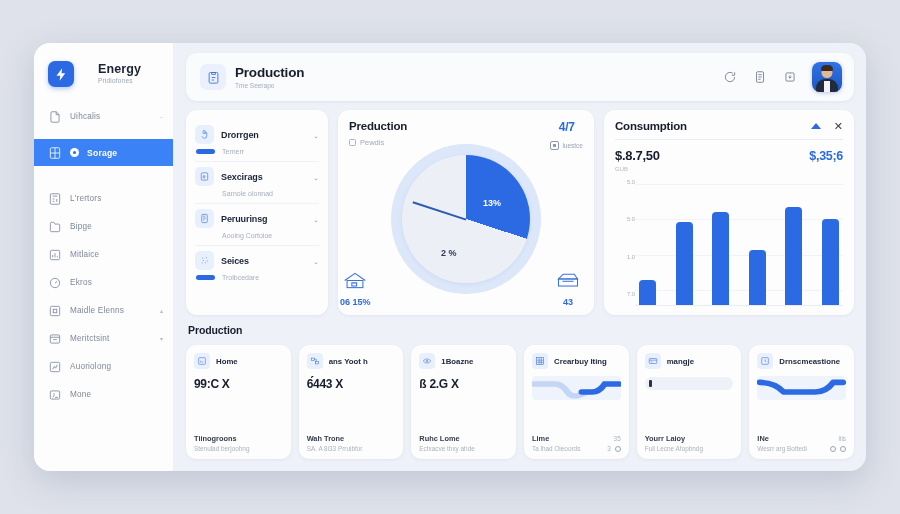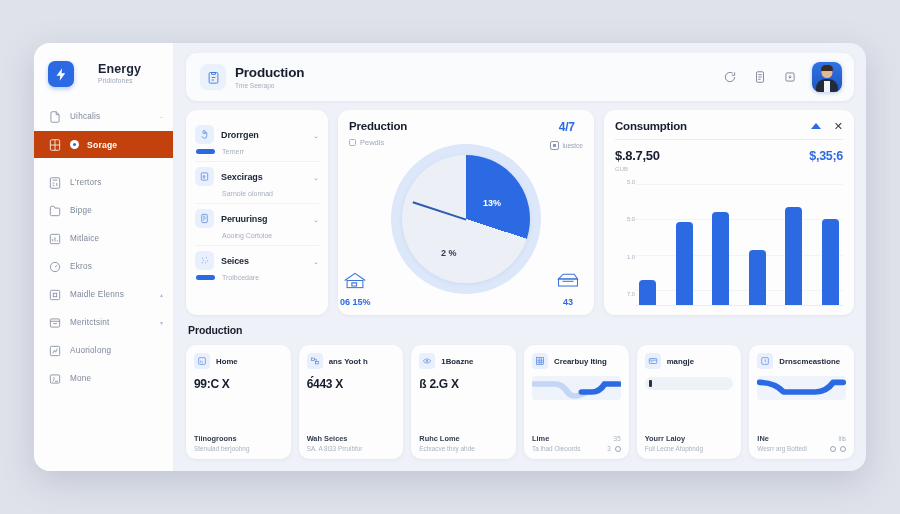--- a/index.html
+++ b/index.html
@@ -50,21 +50,21 @@
     display: flex; align-items: center; gap: 8px;
     height: 27px; padding: 0 10px 0 13px;
     cursor: pointer; position: relative;
   }
   .nav-item .nav-ico { width: 15px; height: 15px; flex: 0 0 15px; display:flex; align-items:center; justify-content:center; }
   .nav-item .nav-ico svg { width: 14px; height: 14px; stroke: #7b8699; fill: none; stroke-width: 1.4; }
   .nav-label { font-size: 8.2px; color: #7e8899; letter-spacing: .2px; white-space: nowrap; flex: 1; }
   .nav-caret { font-size: 6px; color: #b4bcca; }
   .nav-item.soft { background: #f2f4f9; border-radius: 5px; margin: 0 7px; padding-left: 6px; }
   .nav-item.active {
-    background: #c2410c; margin: 0 0;
+    background: #3b82f6; margin: 8px 0;
     border-radius: 0;
   }
   .nav-item.active .nav-label { color: #ffffff; font-weight: 700; font-size: 8.6px; }
   .nav-item.active .nav-ico svg { stroke: #ffffff; }
   .nav-dot { width: 9px; height: 9px; border-radius: 50%; background:#fff; display:flex; align-items:center; justify-content:center; flex:0 0 9px; }
   .nav-dot i { width: 3px; height: 3px; border-radius: 50%; background: #2b6ae3; display:block; }
   .nav-gap { height: 9px; }
 
   
   .main { flex: 1; display: flex; flex-direction: column; padding: 10px 12px 12px 12px; gap: 9px; min-width: 0; }
@@ -566,21 +566,21 @@
             <svg viewBox="0 0 24 24">
                 <rect x="4" y="5" width="7" height="6"></rect>
                 <rect x="13" y="13" width="7" height="6"></rect>
                 <path d="M11 8h4v5"></path>
               </svg>
           </span>
           <span class="mini-label">ans Yoot h</span>
         </div>
         <div class="mini-value">6́443 X</div>
         <div class="mini-foot">
-          <div class="mini-f1">Wah Seices</div>
+          <div class="mini-f1">Wah Trone</div>
           <div class="mini-f2">SA. A 8i33 Prruibfor</div>
         </div>
       </div>
 
       <div class="mini">
         <div class="mini-head">
           <span class="mini-ico">
             <svg viewBox="0 0 24 24">
                 <path d="M3 12s3.5-5 9-5 9 5 9 5-3.5 5-9 5-9-5-9-5z"></path>
                 <circle cx="12" cy="12" r="2"></circle>

